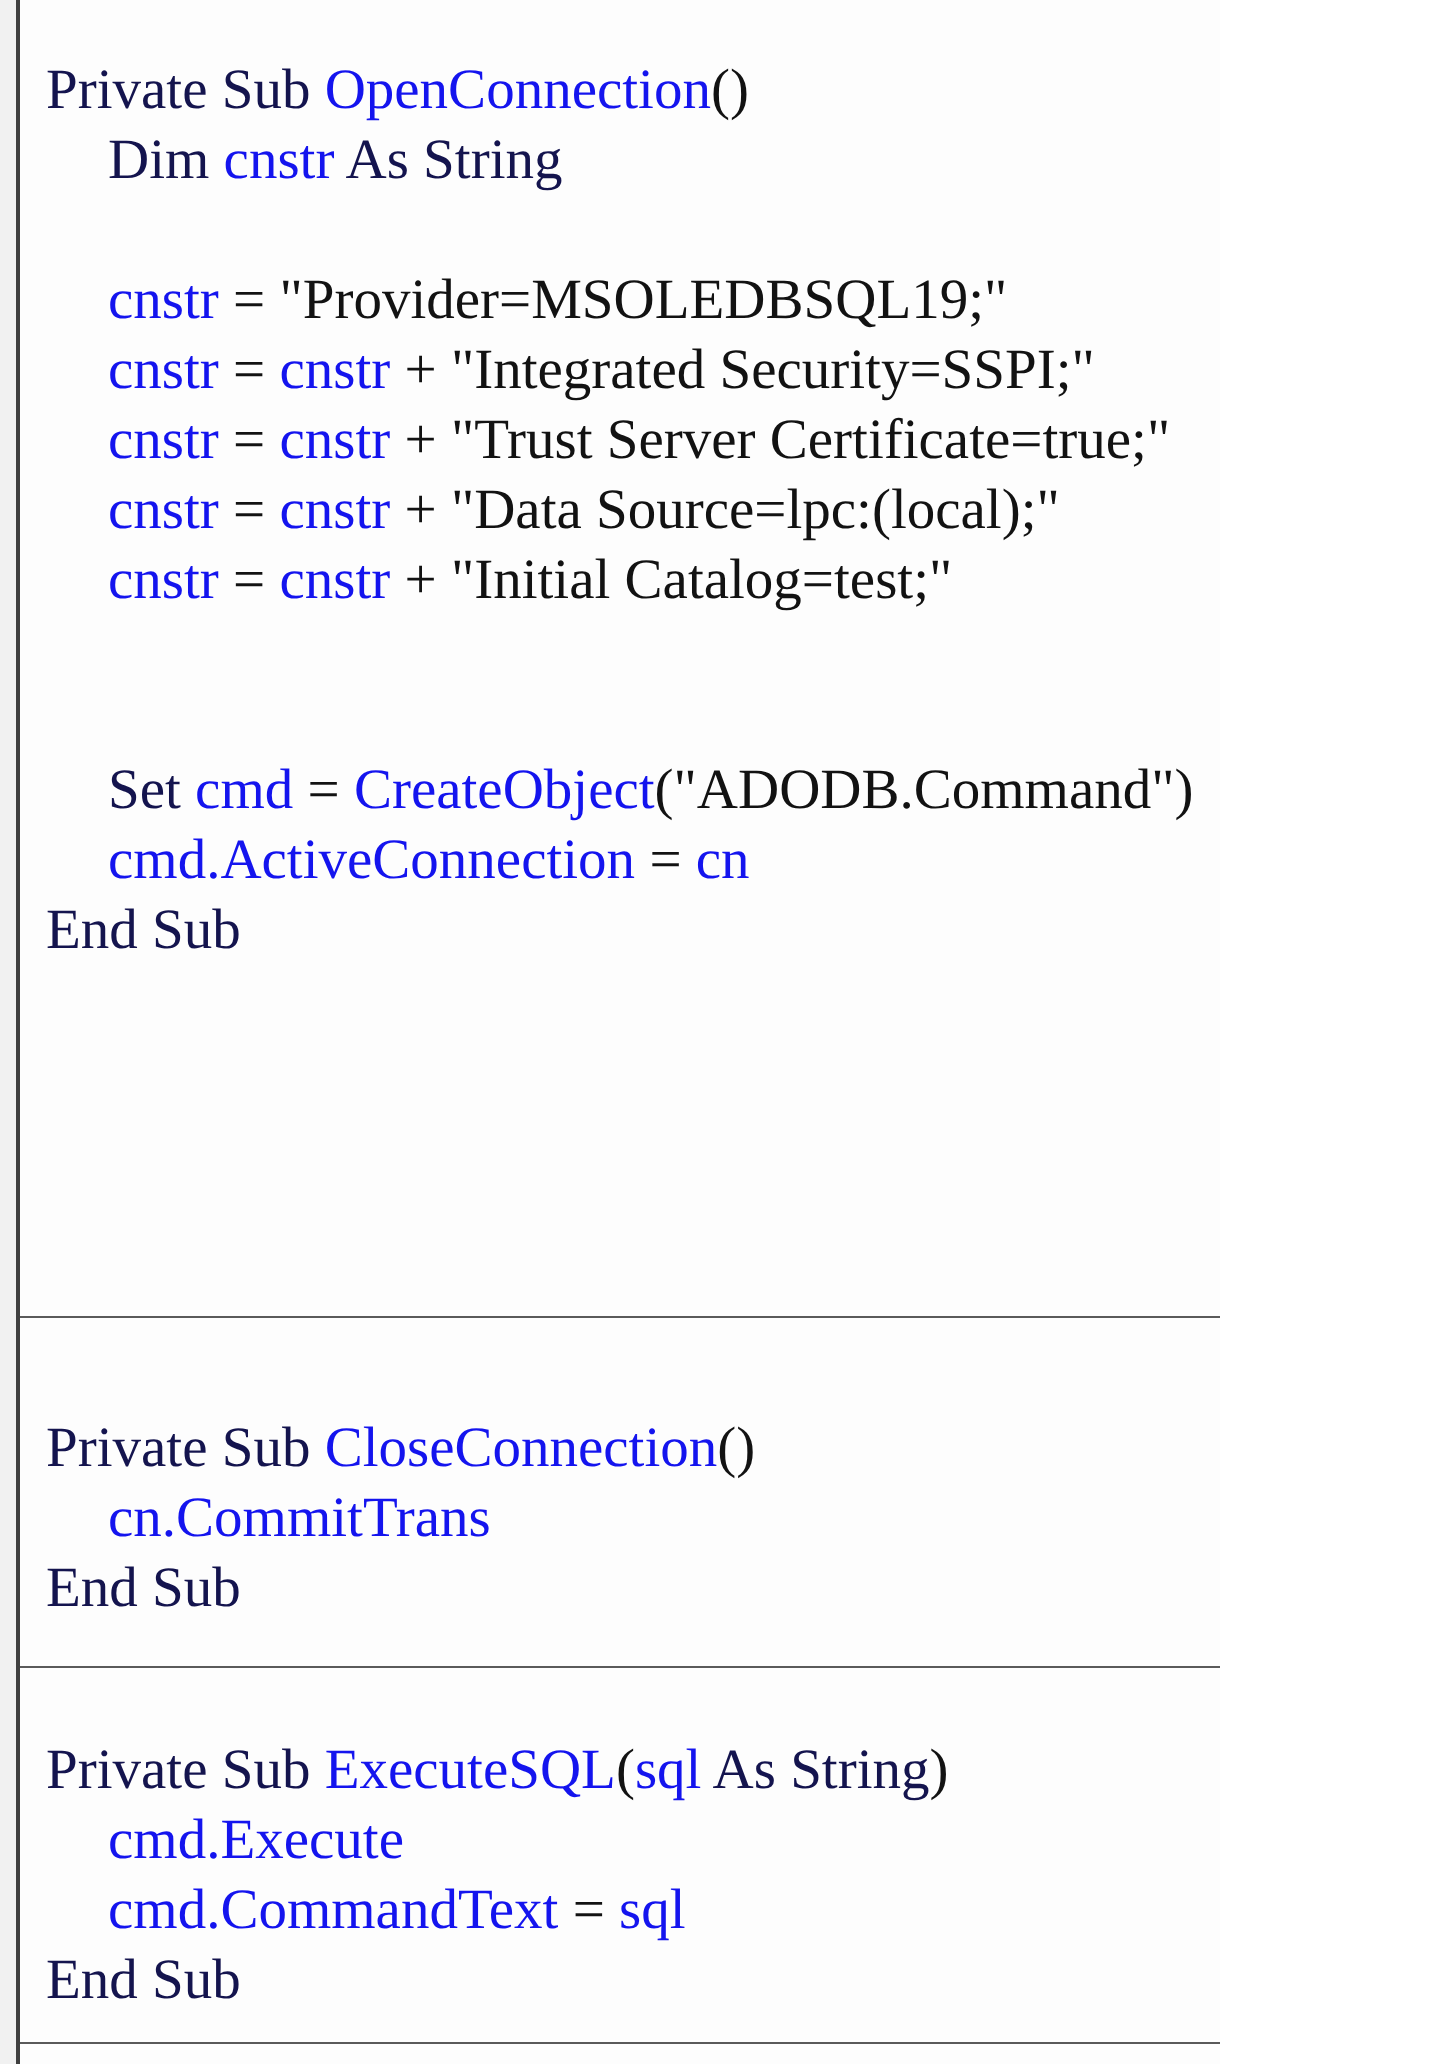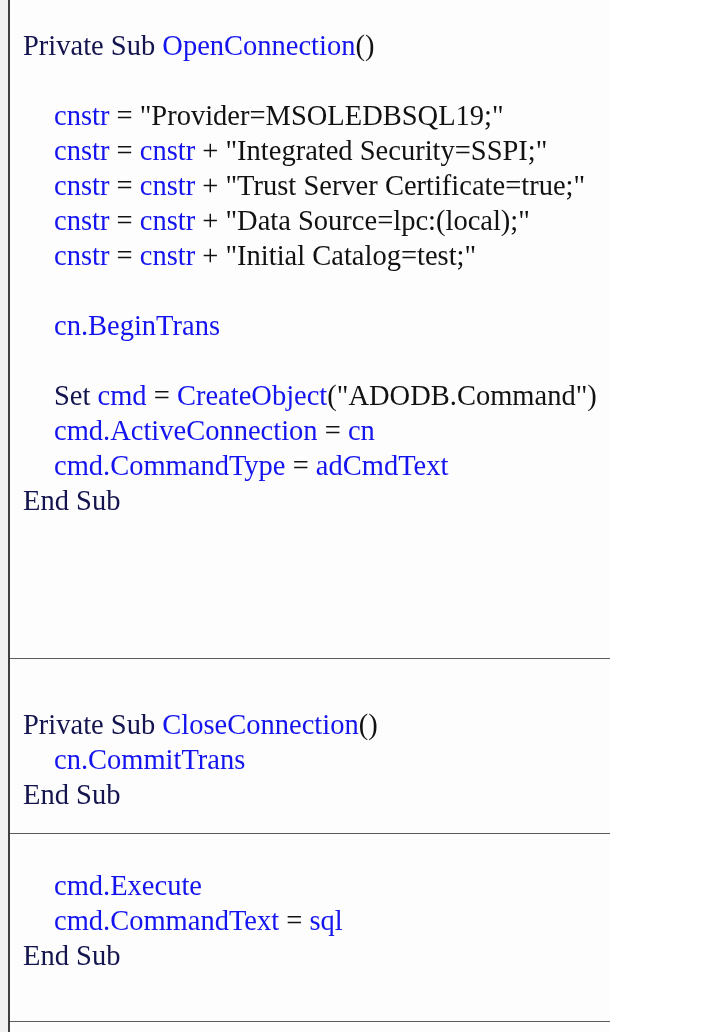--- a/index.html
+++ b/index.html
@@ -50,38 +50,38 @@
   .tk-id { color: var(--id, #1414ee); }
 </style>
 </head>
 <body>
 
 <div class="page" style="--bg: #fdfdfd; --margin-bg: #f1f1f1; --border: #3f3f3f; --divider: #5a5a5a; --kw: #14144e; --pl: #121212; --id: #1414ee;">
   <div class="margin-strip"></div>
   <div class="content">
     <section class="code-block" id="sec0">
         <div class="cl"><span class="tk-kw">Private Sub </span><span class="tk-id">OpenConnection</span><span class="tk-pl">()</span></div>
+        <div class="cl ind"><span class="tk-kw">Dim </span><span class="tk-id">cnstr</span><span class="tk-kw"> As String</span></div>
         <div class="cl"></div>
         <div class="cl ind"><span class="tk-id">cnstr</span><span class="tk-pl"> = "Provider=MSOLEDBSQL19;"</span></div>
         <div class="cl ind"><span class="tk-id">cnstr</span><span class="tk-pl"> = </span><span class="tk-id">cnstr</span><span class="tk-pl"> + "Integrated Security=SSPI;"</span></div>
         <div class="cl ind"><span class="tk-id">cnstr</span><span class="tk-pl"> = </span><span class="tk-id">cnstr</span><span class="tk-pl"> + "Trust Server Certificate=true;"</span></div>
         <div class="cl ind"><span class="tk-id">cnstr</span><span class="tk-pl"> = </span><span class="tk-id">cnstr</span><span class="tk-pl"> + "Data Source=lpc:(local);"</span></div>
         <div class="cl ind"><span class="tk-id">cnstr</span><span class="tk-pl"> = </span><span class="tk-id">cnstr</span><span class="tk-pl"> + "Initial Catalog=test;"</span></div>
         <div class="cl"></div>
-        <div class="cl ind"><span class="tk-id">cn.BeginTrans</span></div>
         <div class="cl"></div>
         <div class="cl ind"><span class="tk-kw">Set </span><span class="tk-id">cmd</span><span class="tk-pl"> = </span><span class="tk-id">CreateObject</span><span class="tk-pl">("ADODB.Command")</span></div>
         <div class="cl ind"><span class="tk-id">cmd.ActiveConnection</span><span class="tk-pl"> = </span><span class="tk-id">cn</span></div>
-        <div class="cl ind"><span class="tk-id">cmd.CommandType</span><span class="tk-pl"> = </span><span class="tk-id">adCmdText</span></div>
         <div class="cl"><span class="tk-kw">End Sub</span></div>
       </section>
     <section class="code-block" id="sec1">
         <div class="cl"><span class="tk-kw">Private Sub </span><span class="tk-id">CloseConnection</span><span class="tk-pl">()</span></div>
         <div class="cl ind"><span class="tk-id">cn.CommitTrans</span></div>
         <div class="cl"><span class="tk-kw">End Sub</span></div>
       </section>
     <section class="code-block" id="sec2">
+        <div class="cl"><span class="tk-kw">Private Sub </span><span class="tk-id">ExecuteSQL</span><span class="tk-pl">(</span><span class="tk-id">sql</span><span class="tk-kw"> As String</span><span class="tk-pl">)</span></div>
         <div class="cl ind"><span class="tk-id">cmd.Execute</span></div>
         <div class="cl ind"><span class="tk-id">cmd.CommandText</span><span class="tk-pl"> = </span><span class="tk-id">sql</span></div>
         <div class="cl"><span class="tk-kw">End Sub</span></div>
       </section>
   </div>
 </div>
 
 </body></html>

